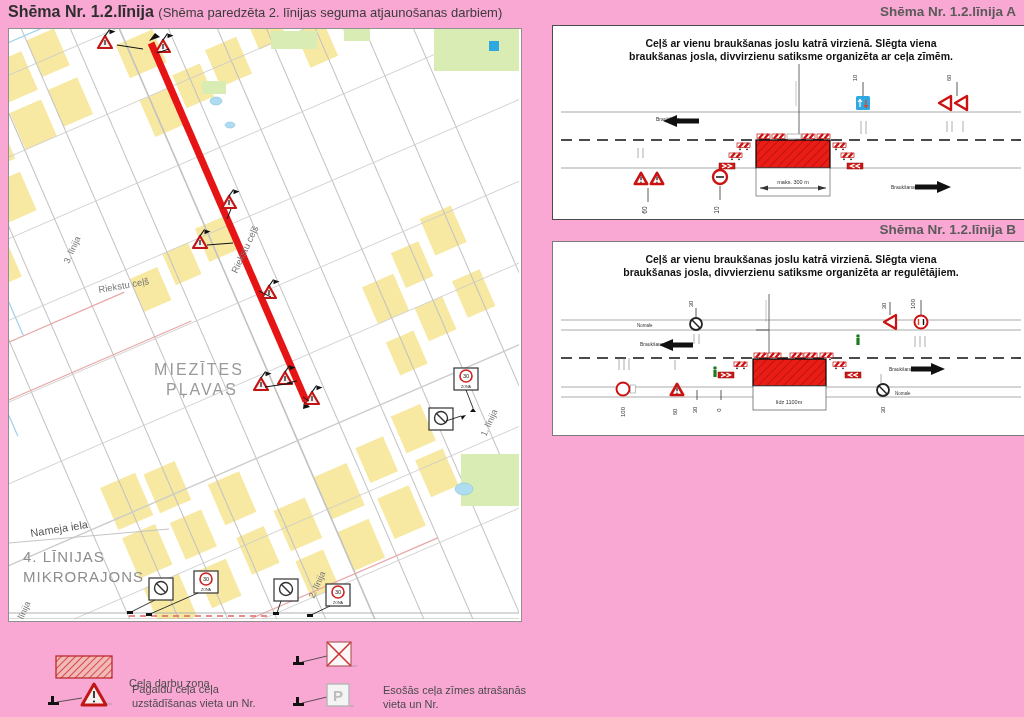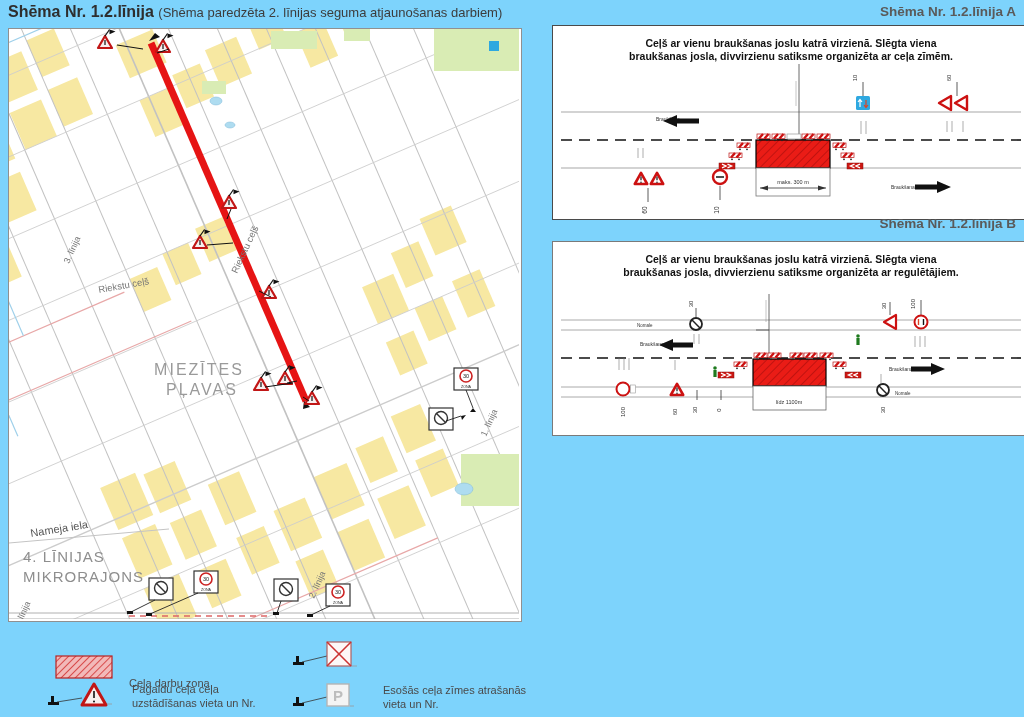--- a/index.html
+++ b/index.html
@@ -1,16 +1,16 @@
 <!DOCTYPE html>
 <html><head>
 <meta charset="utf-8">
 <style>
   html,body{margin:0;padding:0;background:#fff;}
-  .page{position:relative;width:1024px;height:717px;background:#7dd3fc;overflow:hidden;
+  .page{position:relative;width:1024px;height:717px;background:#f9a8d4;overflow:hidden;
         font-family:"Liberation Sans",sans-serif;}
   .title-row{position:absolute;left:8px;top:3px;white-space:nowrap;}
   .title-main{font-size:16px;font-weight:bold;color:#2e2e2e;}
   .title-sub{font-size:13px;color:#3c3c3c;}
   .schema-header{position:absolute;right:8px;font-size:13.5px;font-weight:bold;color:#5a5a5a;}
   .map-frame{position:absolute;left:8px;top:28px;width:512px;height:592px;border:1px solid #909090;background:#fff;}
   .panel{position:absolute;left:552px;width:476px;height:193px;background:#fff;}
   .panel-a{top:25px;border:1px solid #4a4a4a;}
   .panel-b{top:241px;border:1px solid #7a7a7a;}
   svg{display:block;}
@@ -384,21 +384,21 @@
       <text x="398" y="52" font-size="6" fill="#333" text-anchor="middle" transform="rotate(-90 398 52)">60</text>
       <path d="M398,70 L398,84 L386,77 Z" fill="#fff" stroke="#cc1111" stroke-width="2.4" stroke-linejoin="round"></path>
       <path d="M414,70 L414,84 L402,77 Z" fill="#fff" stroke="#cc1111" stroke-width="2.4" stroke-linejoin="round"></path>
       <line x1="394" y1="95" x2="394" y2="106" stroke="#777" stroke-width="0.6"></line>
       <line x1="399" y1="95" x2="399" y2="106" stroke="#777" stroke-width="0.6"></line>
       <line x1="410" y1="95" x2="410" y2="106" stroke="#777" stroke-width="0.6"></line>
     </g>
   </svg>
   </div>
 
-  <div class="schema-header" style="top:216px;text-align:center;">Shēma Nr. 1.2.līnija B</div>
+  <div class="schema-header" style="top:222px;text-align:center;">Shēma Nr. 1.2.līnija B</div>
 
   <div class="panel panel-b">
   <svg width="476" height="193" viewBox="0 0 476 193">
     <text x="238" y="21" font-size="10.5" font-weight="bold" text-anchor="middle" fill="#111">Ceļš ar vienu braukšanas joslu katrā virzienā. Slēgta viena</text>
     <text x="238" y="34" font-size="10.5" font-weight="bold" text-anchor="middle" fill="#111">braukšanas josla, divvierzienu satiksme organizēta ar regulētājiem.</text>
 
     <line x1="8" y1="78" x2="468" y2="78" stroke="#aaa" stroke-width="1"></line>
     <line x1="8" y1="88" x2="468" y2="88" stroke="#aaa" stroke-width="1"></line>
     <line x1="8" y1="116" x2="468" y2="116" stroke="#111" stroke-width="1.6" stroke-dasharray="11 7"></line>
     <line x1="8" y1="145" x2="468" y2="145" stroke="#aaa" stroke-width="1"></line>

